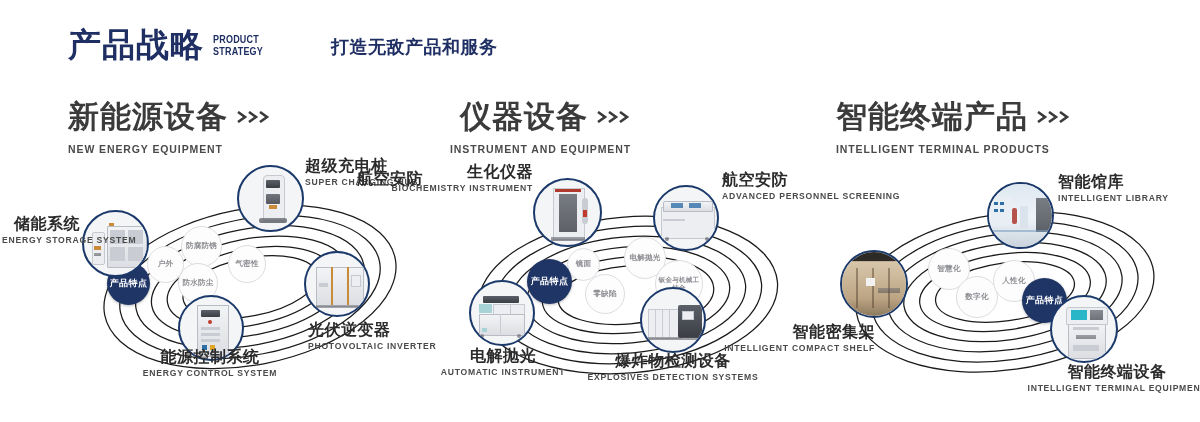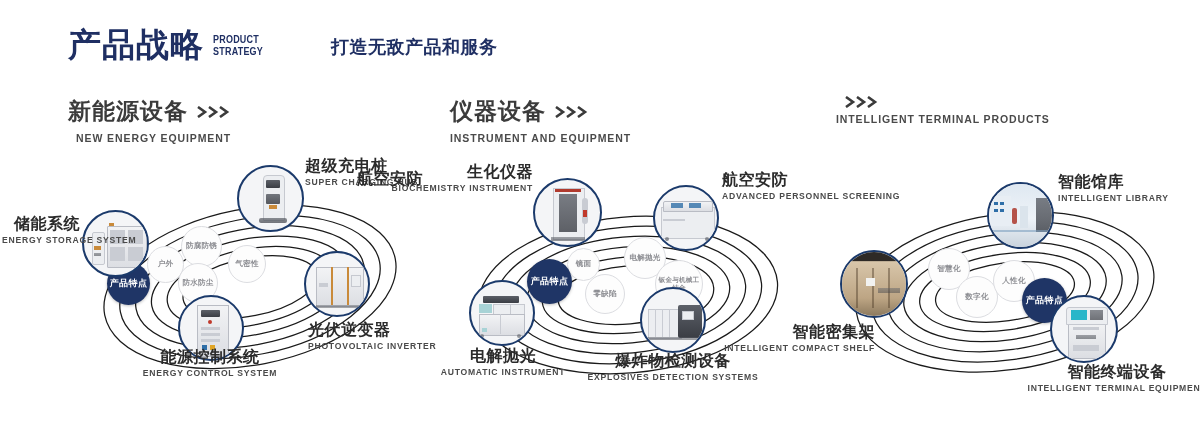--- a/index.html
+++ b/index.html
@@ -25,28 +25,28 @@
   .hdr-en div{white-space:nowrap;}
   .hdr-sub{
     position:absolute;left:331px;top:35px;
     font-size:18px;font-weight:bold;color:#1f2f63;letter-spacing:.5px;
     white-space:nowrap;
   }
 
   
   .sect-title{position:absolute;}
   .sect-cn{
-    font-size:23px;font-weight:bold;color:#3b3b3b;letter-spacing:1px;
-    white-space:nowrap;display:flex;align-items:center;
+    font-size:31px;font-weight:bold;color:#3b3b3b;letter-spacing:1px;
+    white-space:nowrap;display:flex;align-items:center;justify-content:flex-end;
   }
   .chev{margin-left:9px;display:inline-block;line-height:1;}
   .chev svg{display:block;}
   .sect-en{
     margin-top:5px;font-size:10.5px;font-weight:bold;color:#4a4a4a;
-    letter-spacing:.9px;white-space:nowrap;text-align:right;
+    letter-spacing:.9px;white-space:nowrap;
   }
 
   
   .cluster{position:absolute;width:400px;height:260px;}
   .orbit-svg{position:absolute;left:0;top:0;width:400px;height:260px;}
 
   
   .node{
     position:absolute;border-radius:50%;
     border:2.5px solid #1b3a6b;background:#f4f5f7;
@@ -121,20 +121,21 @@
           <path d="M12 1 L19 6 L12 11" fill="none" stroke="#3b3b3b" stroke-width="2.6"></path>
           <path d="M23 1 L30 6 L23 11" fill="none" stroke="#3b3b3b" stroke-width="2.6"></path>
         </svg>
       </span>
     </div>
     <div class="sect-en">INSTRUMENT AND EQUIPMENT</div>
   </div>
 
   <div class="sect-title" style="left:836px;top:96px;">
     <div class="sect-cn">
+      <span>智能终端产品</span>
       <span class="chev">
         <svg width="34" height="12" viewBox="0 0 34 12">
           <path d="M1 1 L8 6 L1 11" fill="none" stroke="#3b3b3b" stroke-width="2.6"></path>
           <path d="M12 1 L19 6 L12 11" fill="none" stroke="#3b3b3b" stroke-width="2.6"></path>
           <path d="M23 1 L30 6 L23 11" fill="none" stroke="#3b3b3b" stroke-width="2.6"></path>
         </svg>
       </span>
     </div>
     <div class="sect-en">INTELLIGENT TERMINAL PRODUCTS</div>
   </div>

